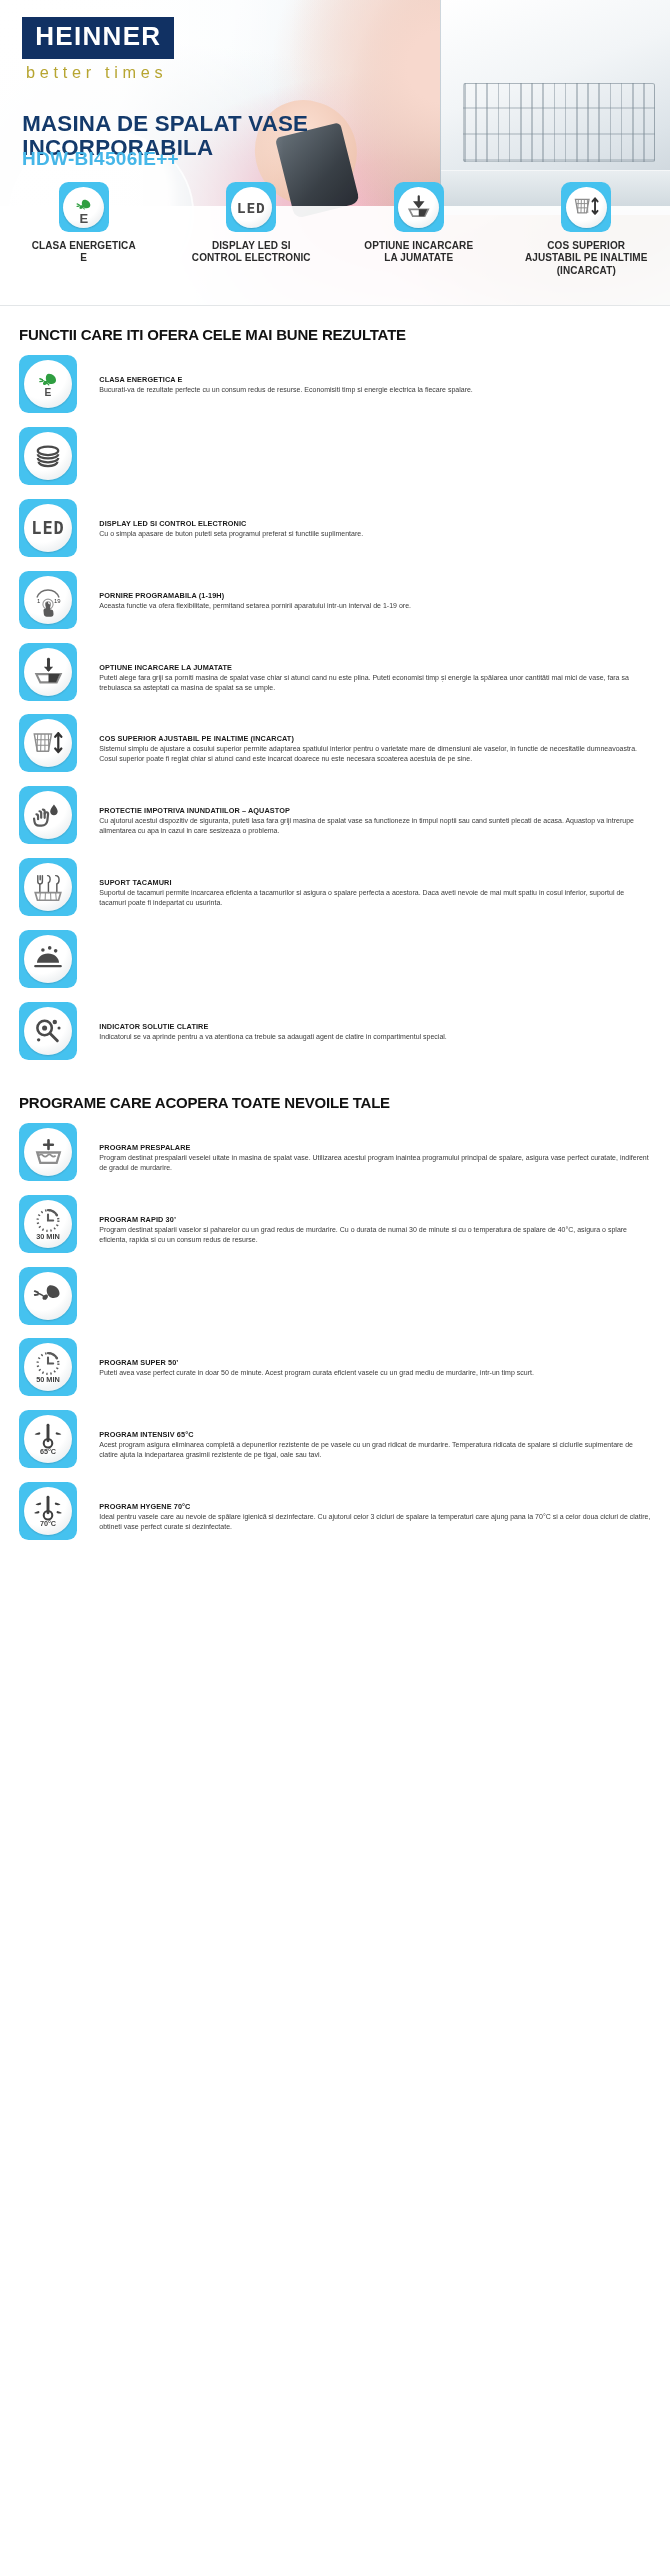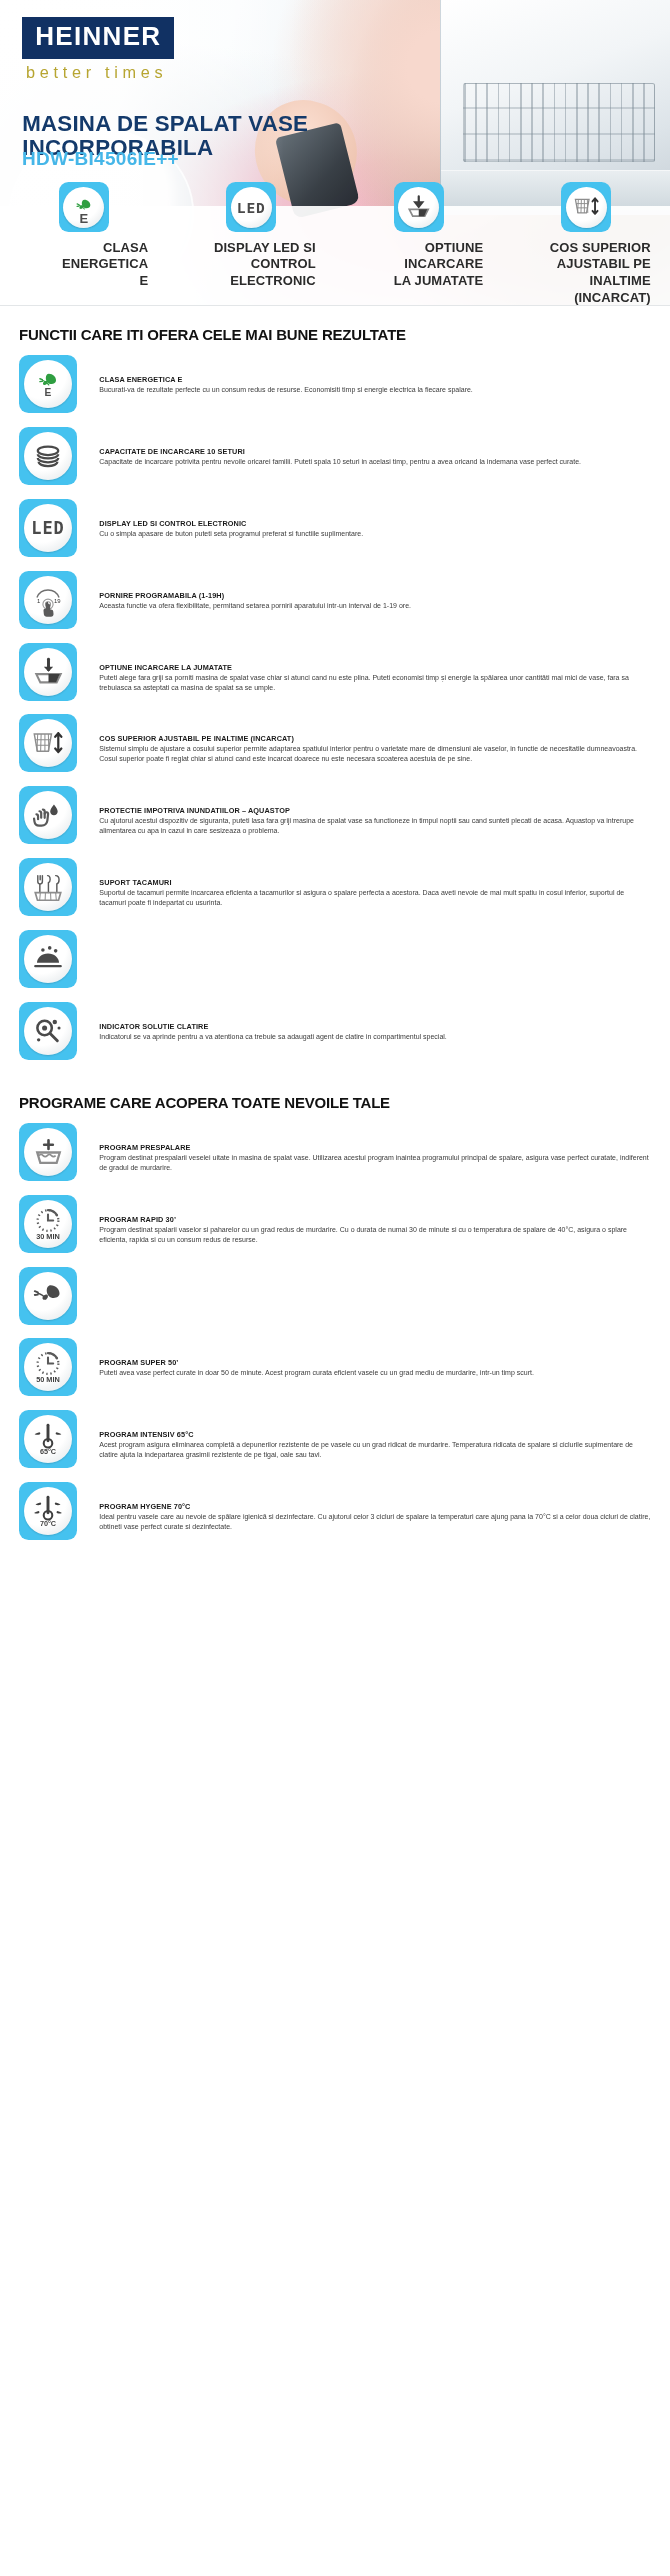--- a/index.html
+++ b/index.html
@@ -145,22 +145,22 @@
   .badge-circle {
     width: 41px; height: 41px;
     border-radius: 50%;
     background: radial-gradient(circle at 36% 30%, #ffffff 0 55%, #f2f4f5 72%, #e2e6e9 100%);
     box-shadow: 0 0.9px 1.7px rgba(0,0,0,.18);
     display: flex; align-items: center; justify-content: center;
     overflow: hidden;
   }
   .badge-label {
     margin-top: 7.7px;
-    text-align: right;
-    font-size: 13px;
+    text-align: center;
+    font-size: 10px;
     font-weight: bold;
     line-height: 1.28;
     color: #2b2b2b;
     letter-spacing: 0.1px;
     max-width: 129px;
   }
   .strip-divider {
     width: 670px; height: 0.9px; background: #e3e6e8;
   }
 
@@ -329,24 +329,20 @@
     <div class="row-tile">
         <div class="row-circle">
       <svg width="34" height="27.5" viewBox="0 0 40 32" aria-hidden="true">
         <ellipse cx="20" cy="9" rx="12" ry="5" fill="none" stroke="#4a4a4a" stroke-width="2.6"></ellipse>
         <path d="M8 13c0 2.8 5.4 5 12 5s12-2.2 12-5" fill="none" stroke="#4a4a4a" stroke-width="2.6"></path>
         <path d="M8 17.5c0 2.8 5.4 5 12 5s12-2.2 12-5" fill="none" stroke="#4a4a4a" stroke-width="2.6"></path>
         <path d="M9 22c0 2.8 5 5 11 5s11-2.2 11-5" fill="none" stroke="#4a4a4a" stroke-width="2.6"></path>
       </svg>
     </div>
       </div>
-    <div class="row-text">
-      <div class="row-title">CAPACITATE DE INCARCARE 10 SETURI</div>
-      <div class="row-desc">Capacitate de incarcare potrivita pentru nevoile oricarei familii. Puteti spala 10 seturi in acelasi timp, pentru a avea oricand la indemana vase perfect curate.</div>
-    </div>
   </div>
 
   <div class="row">
     <div class="row-tile">
         <div class="row-circle">
       <span class="g-led" style="font-size:17px">LED</span>
     </div>
       </div>
     <div class="row-text">
       <div class="row-title">DISPLAY LED SI CONTROL ELECTRONIC</div>

